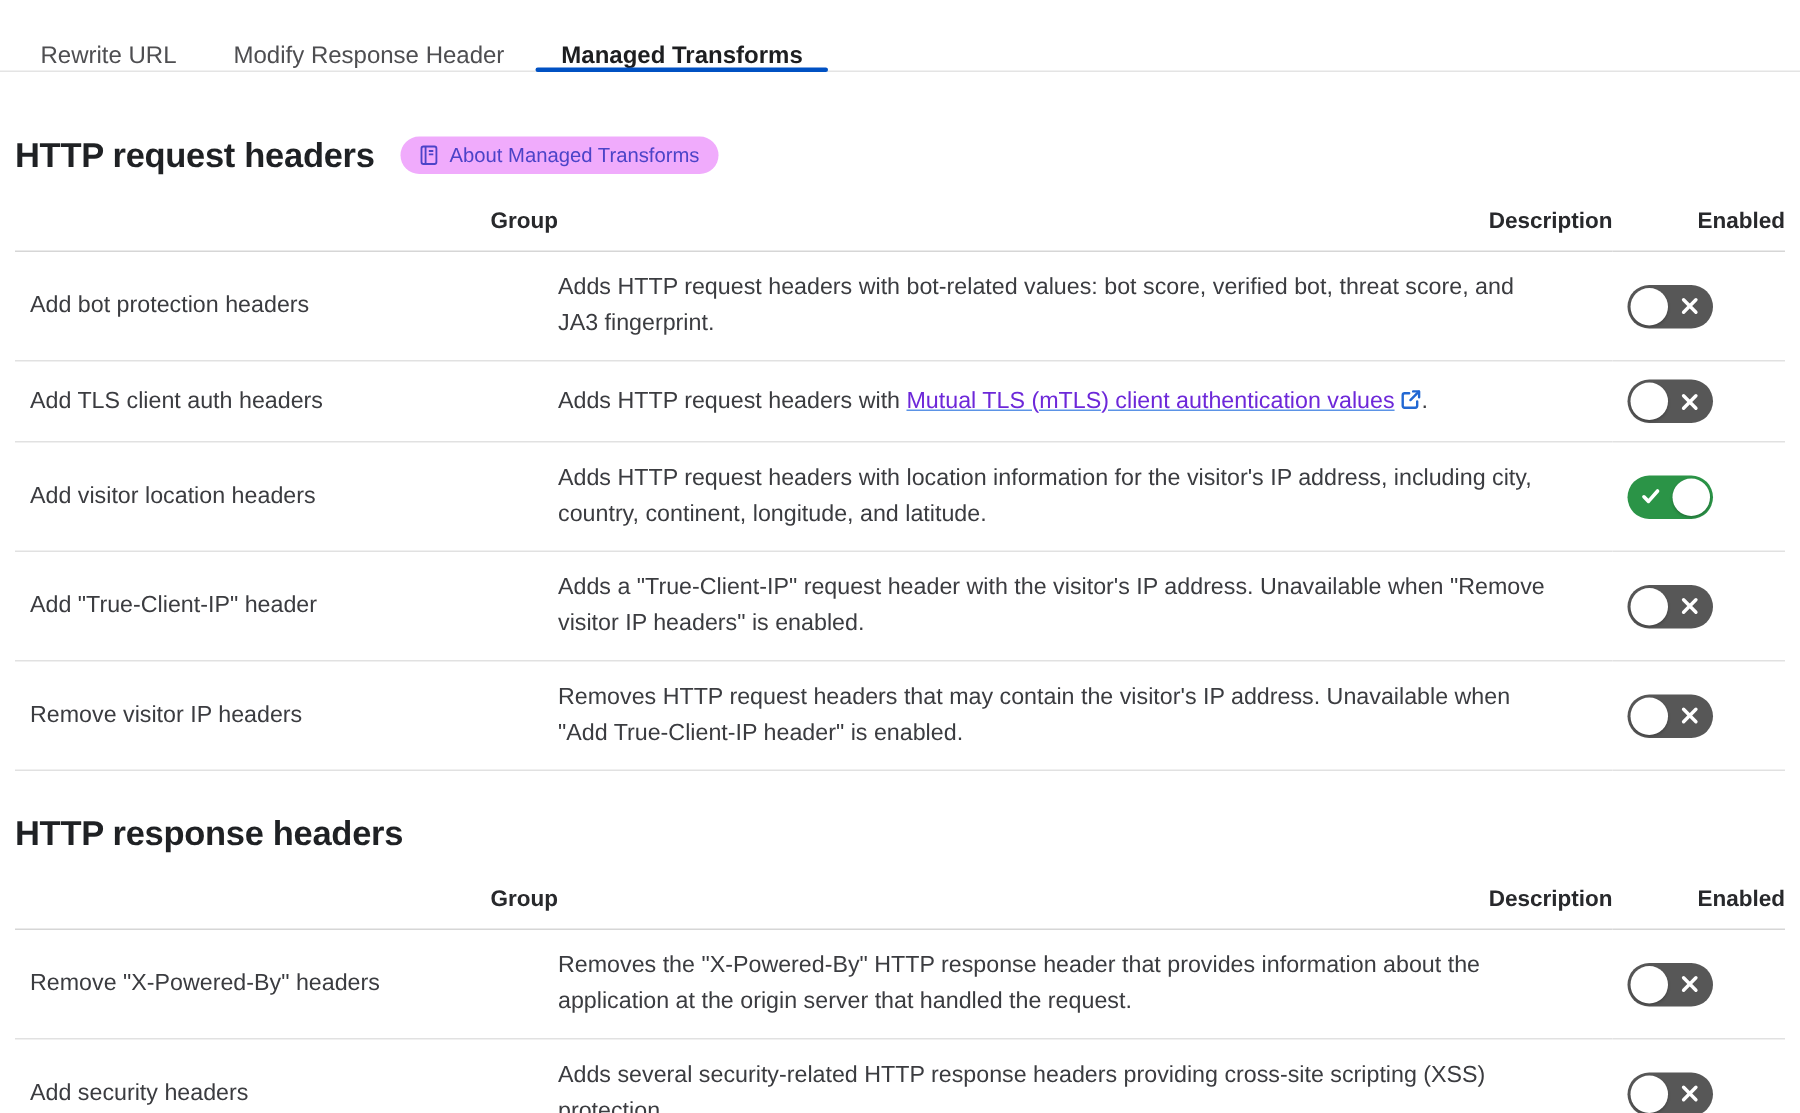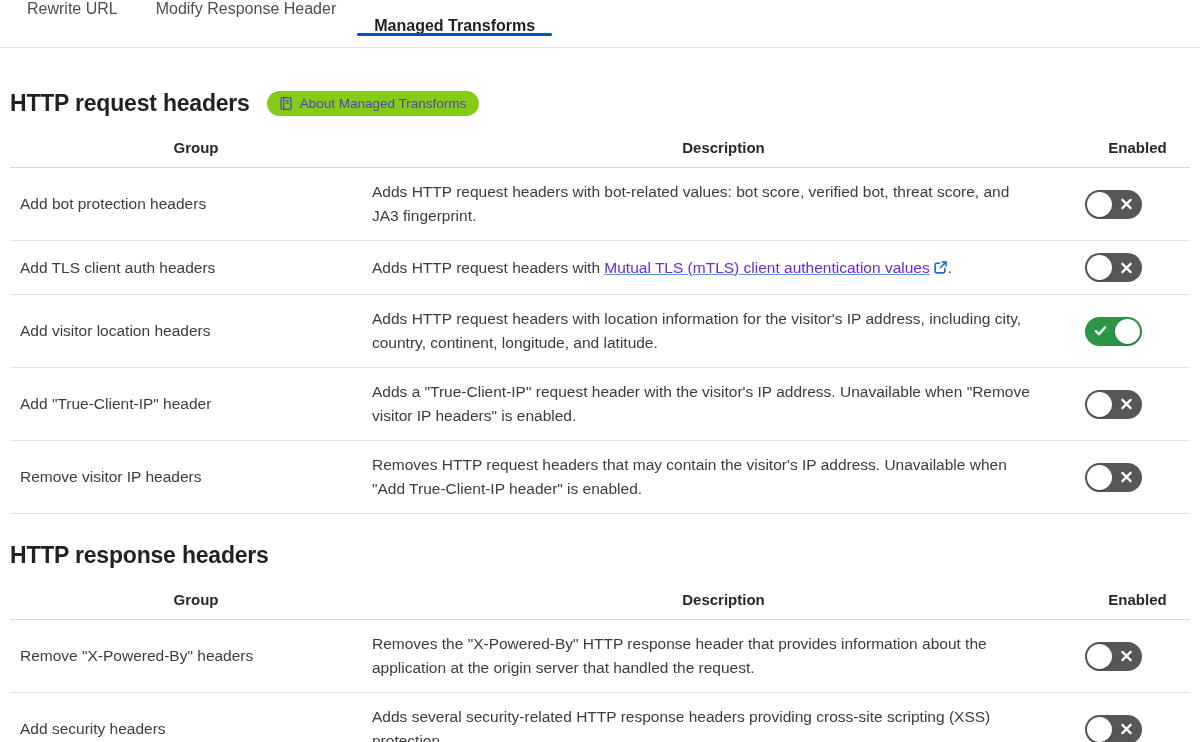--- a/index.html
+++ b/index.html
@@ -2,21 +2,21 @@
 <html style="--accent-blue: #0051c3;"><head>
 <meta charset="utf-8">
 <style>
   * { box-sizing: border-box; margin: 0; padding: 0; }
   html, body { background: #ffffff; width: 1200px; height: 742px; overflow: hidden; }
   body { font-family: "Liberation Sans", "DejaVu Sans", sans-serif; color: #36383c; }
 
   
   .tabs {
     display: flex;
-    align-items: flex-start;
+    align-items: flex-end;
     height: 48px;
     border-bottom: 1px solid #e4e4e4;
     padding-left: 10px;
     gap: 4px;
   }
   .tab {
     position: relative;
     display: flex;
     align-items: center;
     padding: 0 17px;
@@ -51,21 +51,21 @@
   h2 {
     font-size: 23px;
     font-weight: bold;
     color: #1f2124;
     letter-spacing: -0.2px;
   }
   .badge {
     display: inline-flex;
     align-items: flex-end;
     gap: 7px;
-    background: #84cc16;
+    background: #f0abfc;
     color: #4c43c8;
     border-radius: 14px;
     padding: 5px 13px 5px 11px;
     font-size: 13.5px;
     text-decoration: none;
     cursor: pointer;
     white-space: nowrap;
   }
   .badge svg { display: block; }
 
@@ -73,21 +73,21 @@
   table {
     width: 100%;
     border-collapse: collapse;
     table-layout: fixed;
     margin-top: 12px;
   }
   col.c-group { width: 362px; }
   col.c-desc  { width: auto; }
   col.c-tgl   { width: 115px; }
   th {
-    text-align: center;
+    text-align: right;
     font-size: 15px;
     font-weight: bold;
     color: #28292c;
     padding: 10px 0 11px;
     border-bottom: 1px solid #d6d6d6;
   }
   th.th-group { padding-left: 10px; }
   th.th-tgl   { padding-left: 10px; }
   td {
     font-size: 15.5px;

